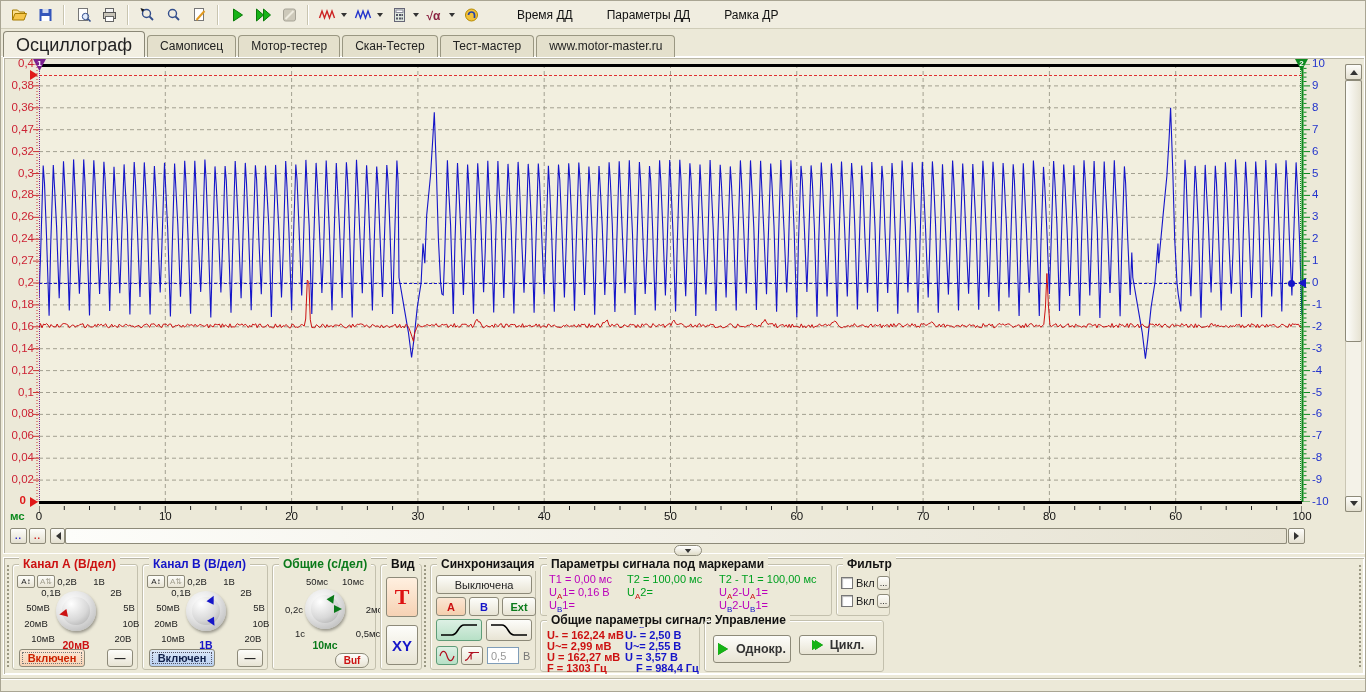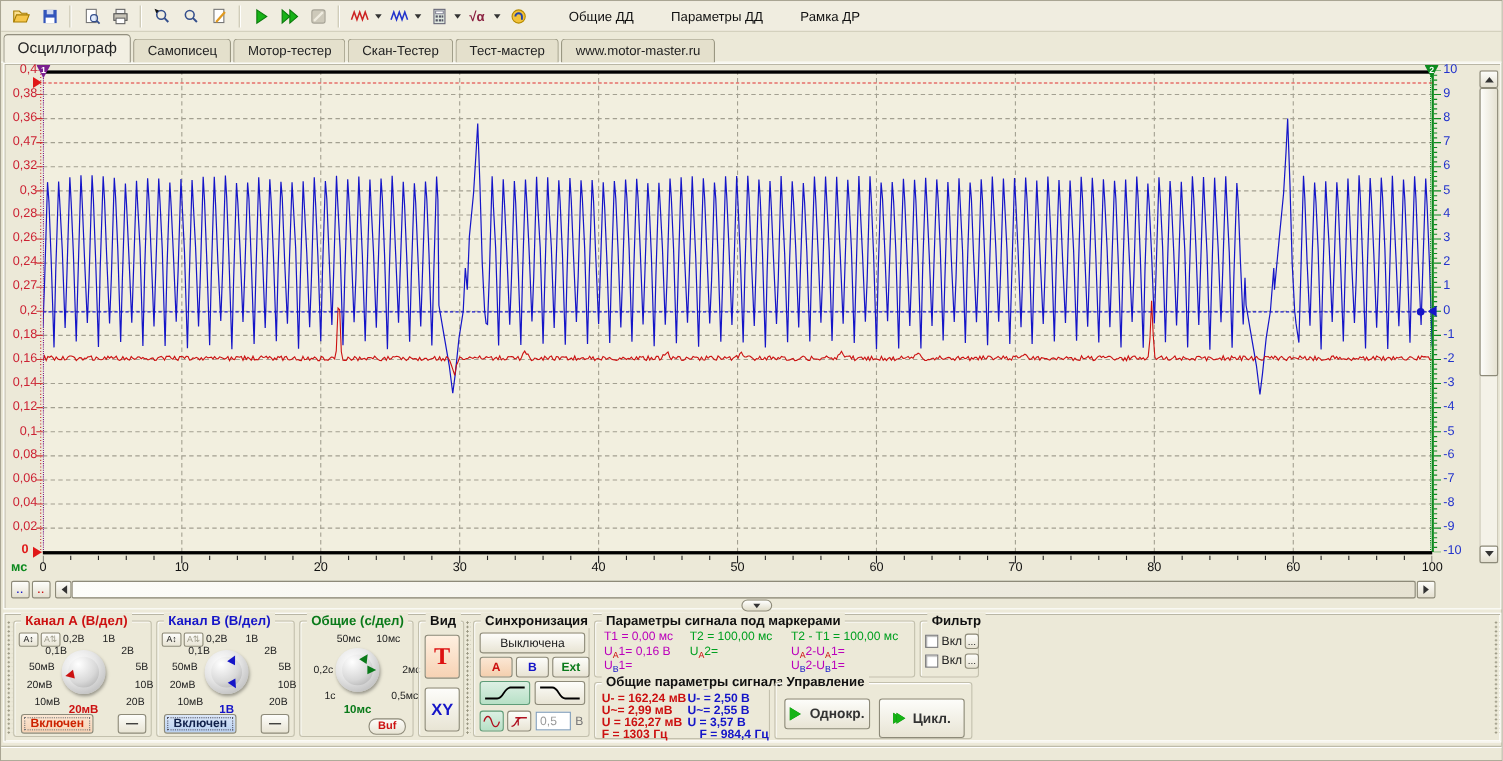--- a/index.html
+++ b/index.html
@@ -11,21 +11,21 @@
   .tbtn{width:24px;height:22px;border:1px solid transparent;border-radius:2px;display:flex;align-items:center;justify-content:center;background:transparent;padding:0;}
   .tbtn svg{display:block;}
   .tsep{width:2px;height:20px;margin:0 4px;border-left:1px solid #c9c5b0;border-right:1px solid #fff;}
   .caret{width:0;height:0;border:3px solid transparent;border-top:4px solid #333;margin:3px 2px 0 0;}
   .menu{display:flex;gap:30px;margin-left:30px;font-size:12px;color:#111;}
   .menuitem{padding:2px 2px;cursor:default;}
   
   .tabbar{position:absolute;left:0;top:28px;width:1366px;height:28px;display:flex;align-items:flex-end;padding-left:2px;background:#ece9d8;border-bottom:1px solid #fff;}
   .tab{height:22px;padding:3px 12px 0;font-size:12px;color:#222;background:#e4e0cc;border:1px solid #9a9782;
     border-bottom:none;border-radius:4px 4px 0 0;margin-right:2px;position:relative;top:1px;}
-  .tab.active{height:26px;background:#f2efe2;top:1px;font-size:14px;z-index:2;border-color:#8a8776;}
+  .tab.active{height:26px;background:#f2efe2;top:1px;font-size:18px;z-index:2;border-color:#8a8776;}
   
   .plot-panel{position:absolute;left:2px;top:56px;width:1362px;height:497px;background:#ece9d8;
     border:1px solid #fff;box-shadow:inset 1px 1px 0 #b9b6a5;}
   .plot-area{position:absolute;left:35px;top:6px;width:1263px;height:438px;background:#f2efdf;}
   .plot-area svg{position:absolute;left:0;top:0;}
   .topline{position:absolute;left:0;top:0;width:100%;height:3px;background:#000;z-index:4;}
   .botline{position:absolute;left:0;bottom:-2px;width:100%;height:3px;background:#000;z-index:4;}
   .hdash{position:absolute;left:0;width:100%;height:0;z-index:3;}
   .hdash.blue{border-top:1.5px dashed #1515c8;}
   .hdash.red{border-top:1.4px dashed #e03030;}
@@ -208,21 +208,21 @@
         </svg>
       </button>
     <span class="caret"></span>
     <button class="tbtn">
         <svg width="17" height="16" viewBox="0 0 16 16">
           <circle cx="8" cy="8" r="6" fill="#f2c23a" stroke="#b58a00"></circle>
           <path d="M5 8 a3 3 0 0 1 6 0 v3" fill="none" stroke="#2244aa" stroke-width="1.7"></path>
         </svg>
       </button>
     <div class="menu">
-        <span class="menuitem">Общие ДД</span>
+        <span class="menuitem">Время ДД</span>
         <span class="menuitem">Параметры ДД</span>
         <span class="menuitem">Рамка ДР</span>
       </div>
   </div>
 
   <div class="tabbar">
       <div class="tab active">Осциллограф</div>
       <div class="tab">Самописец</div>
       <div class="tab">Мотор-тестер</div>
       <div class="tab">Скан-Тестер</div>
@@ -685,21 +685,21 @@
           <div class="gline vb" style="left: 84px; top: 41px; padding-left: 11px;">F  = 984,4 Гц</div>
         </div>
     </div>
 
     <div class="group" style="left:700px;top:62px;width:180px;height:52px">
       <div class="gtitle tblack">Управление</div>
       <button class="btn playbtn" style="left:8px;top:14px;width:78px;height:28px">
         <span class="ptri"></span>
         <span>Однокр.</span>
       </button>
-      <button class="btn playbtn" style="left:94px;top:14px;width:78px;height:36px">
+      <button class="btn playbtn" style="left:94px;top:14px;width:78px;height:20px">
         <span style="display:flex">
             <span class="ptri small"></span>
             <span class="ptri small" style="margin-left:-6px"></span>
           </span>
         <span>Цикл.</span>
       </button>
     </div>
   </div>
 
   <div class="statusbar"></div>

